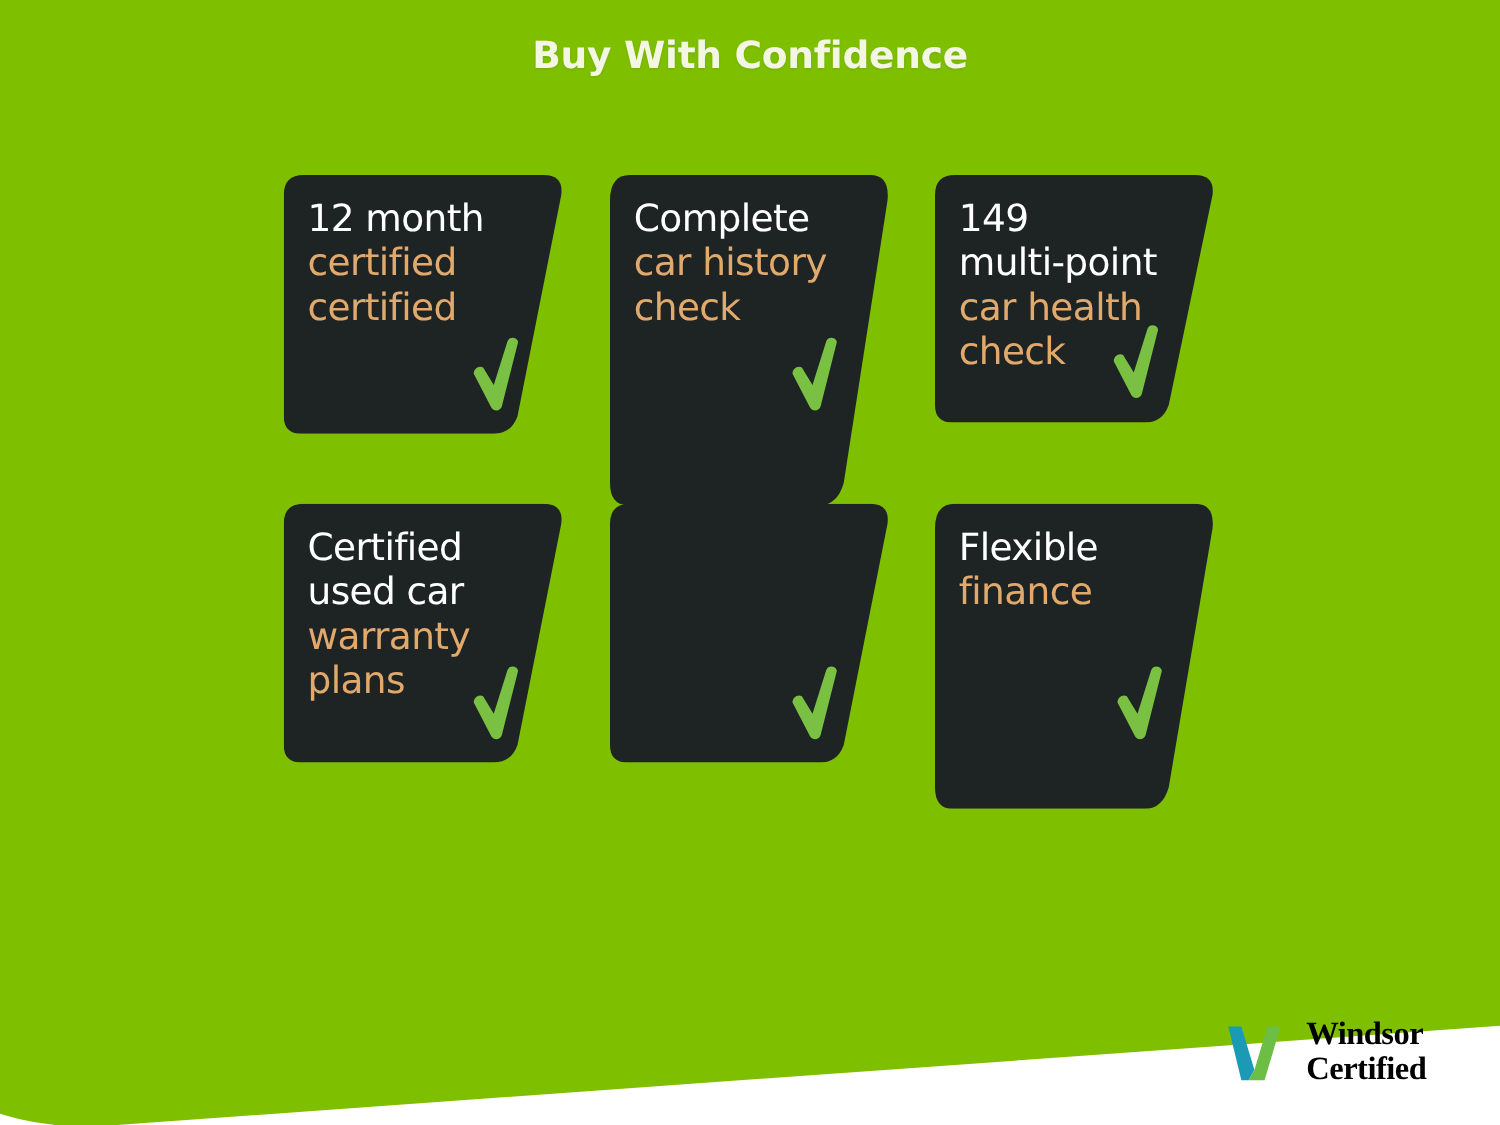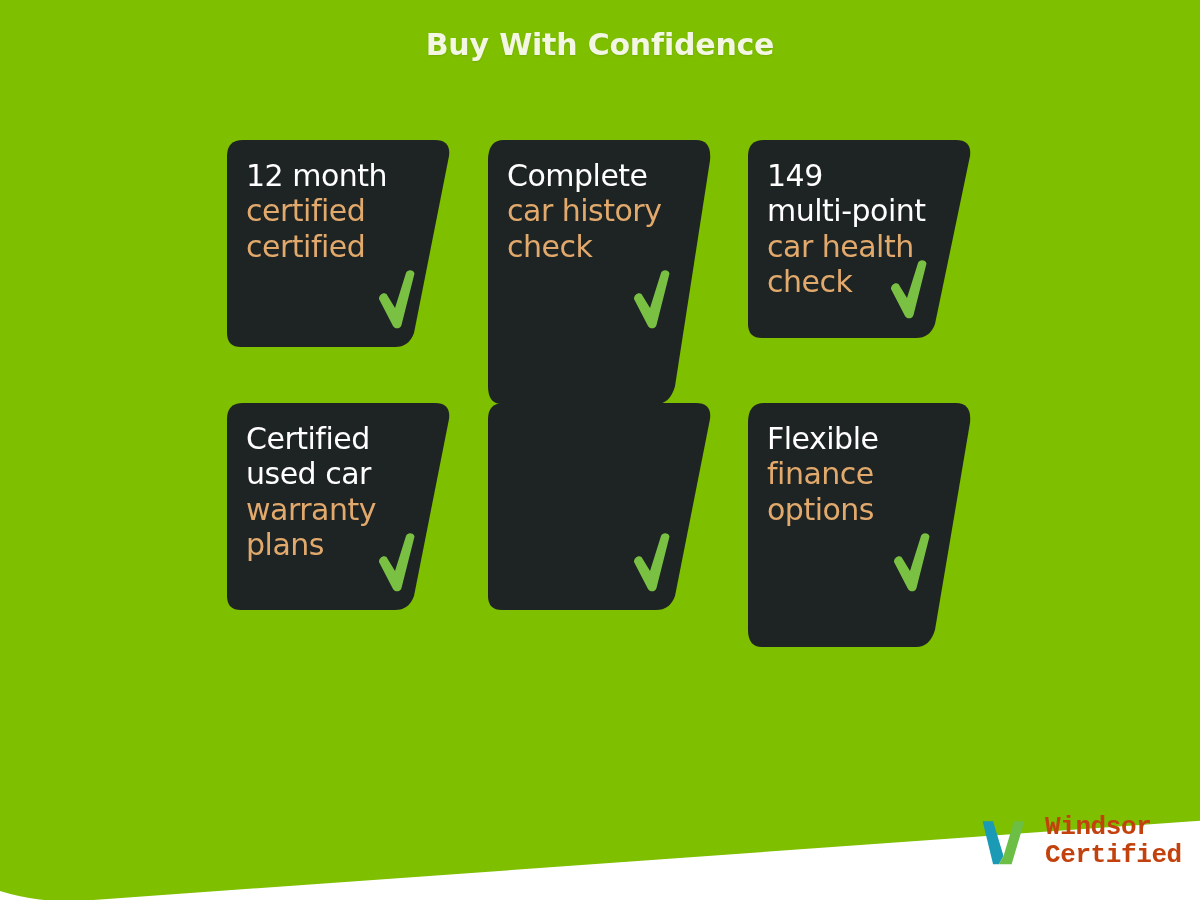--- a/index.html
+++ b/index.html
@@ -121,25 +121,25 @@
     z-index: 6;
     left: 978px;
     top: 812px;
     display: flex;
     align-items: center;
     gap: 9px;
   }
   #logo-mark { width: 58px; height: 58px; flex: 0 0 auto; }
   #logo-mark svg { display: block; width: 100%; height: 100%; }
   #logo-text {
-    color: #c2410c;
+    color: #000000;
     font-size: 26px;
     line-height: 1.08;
     font-weight: bold;
-    font-family: Liberation Mono, monospace;
+    font-family: Liberation Serif, serif;
     letter-spacing: -0.4px;
   }
 </style>
 </head>
 <body>
 
 <div id="stage">
 
   <div id="green-bg"></div>
 
@@ -230,21 +230,20 @@
       </div>
       <div class="card" id="card-5">
         <div class="card-shape">
           <svg viewBox="0 0 224 198" preserveAspectRatio="none" xmlns="http://www.w3.org/2000/svg">
             <path d="M 16 0 L 208 0 Q 224 0 222 16 L 187 184 Q 182 198 168 198 L 14 198 Q 0 198 0 184 L 0 16 Q 0 0 16 0 Z" fill="#1e2423"></path>
           </svg>
         </div>
         <div class="card-body">
           <div class="card-line white">Flexible</div>
           <div class="card-line tan">finance</div>
-          <div class="card-line tan">options</div>
         </div>
         <div class="tick">
           <svg viewBox="0 0 46 62" xmlns="http://www.w3.org/2000/svg">
             <path d="M3 31 C3 27 7 24 10.5 26 L19 40 L30 5 C31.5 1 37.5 1.5 38.5 5.5 L25.5 57 C24.5 61 19 61.5 17 58 Z" fill="#7ac143"></path>
           </svg>
         </div>
       </div>
     </div>
 
   <div id="logo">

